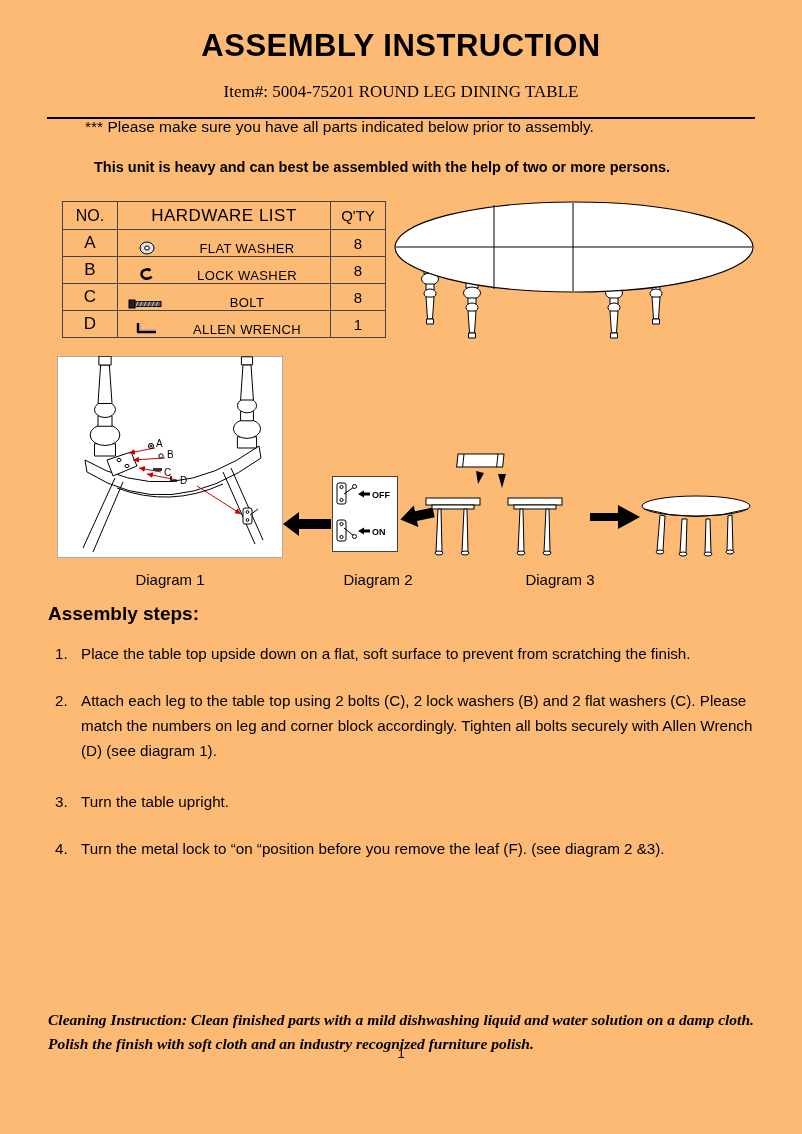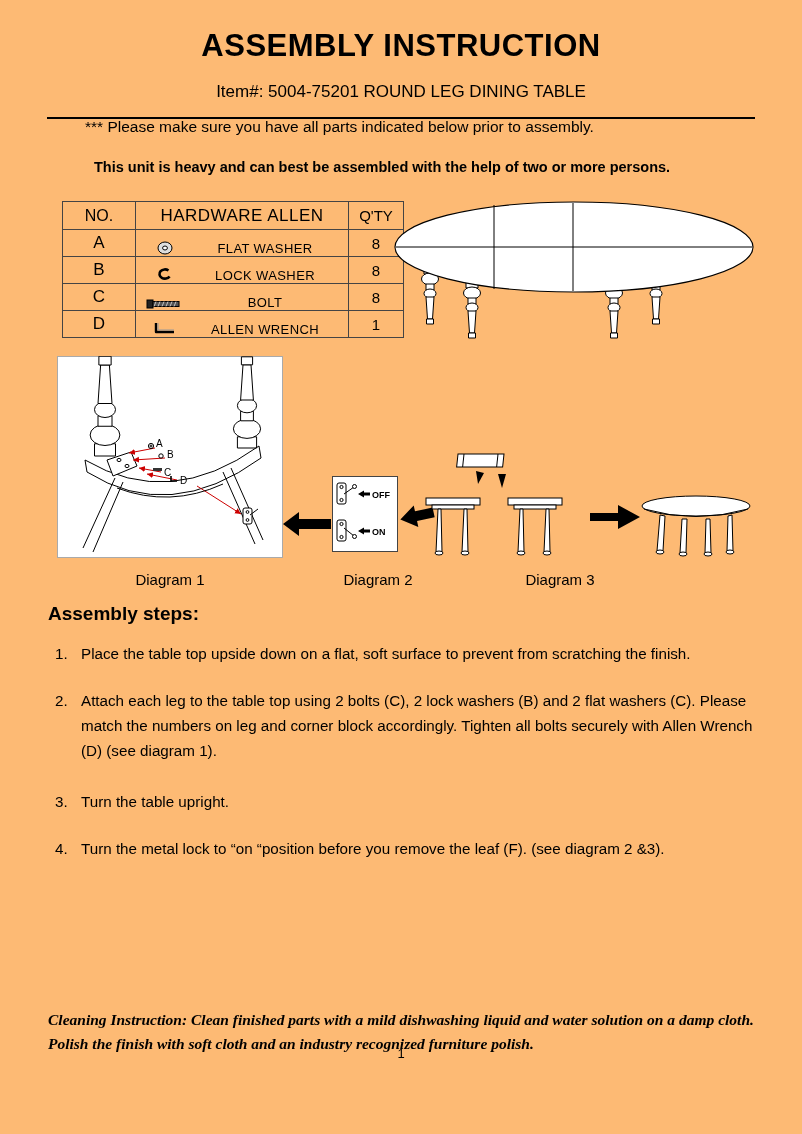--- a/index.html
+++ b/index.html
@@ -8,31 +8,31 @@
     position:relative; width:802px; height:1134px; margin:0 auto;
     background:#fdba74; color:#000; overflow:hidden;
     font-family:"Liberation Sans", sans-serif;
   }
   .title {
     position:absolute; top:28px; left:0; width:100%;
     text-align:center; font-size:31px; font-weight:700; letter-spacing:.5px;
   }
   .subtitle {
     position:absolute; top:82px; left:0; width:100%;
-    text-align:center; font-size:17px;
+    text-align:center; font-size:17px;font-family:Liberation Serif, serif;
   }
   .rule { position:absolute; top:117px; left:47px; width:708px; border-top:2px solid #000; }
   .notice1 { position:absolute; top:118px; left:85px; font-size:15.5px; }
   .notice2 { position:absolute; top:159px; left:94px; font-size:14.5px; font-weight:700; }
 
   
   table.hw { position:absolute; left:62px; top:201px; border-collapse:collapse; }
   table.hw th, table.hw td { border:1px solid #444; padding:0; }
   .hw th { font-weight:400; height:28px; }
-  .hw .h-no { width:73px; font-size:16px; }
+  .hw .h-no { width:55px; font-size:16px; }
   .hw .h-list { width:213px; font-size:17px; letter-spacing:.5px; }
   .hw .h-qty { width:55px; font-size:15px; }
   .hw td { height:27px; text-align:center; }
   .hw .c-no { font-size:17px; }
   .hw .c-qty { font-size:15px; }
   .hw-mid { display:flex; align-items:flex-end; height:100%; }
   .hw-icon { width:58px; display:flex; justify-content:center; align-items:center; }
   .hw-name { flex:1; text-align:center; font-size:13px; letter-spacing:.4px; padding-right:12px; }
 
   .table-illus { position:absolute; left:390px; top:197px; }
@@ -87,21 +87,21 @@
   <div class="subtitle">Item#: 5004-75201 ROUND LEG DINING TABLE</div>
   <div class="rule"></div>
 
   <div class="notice1">*** Please make sure you have all parts indicated below prior to assembly.</div>
   <div class="notice2">This unit is heavy and can best be assembled with the help of two or more persons.</div>
 
   <table class="hw">
     <thead>
       <tr>
         <th class="h-no">NO.</th>
-        <th class="h-list">HARDWARE ALLEN</th>
+        <th class="h-list">HARDWARE LIST</th>
         <th class="h-qty">Q'TY</th>
       </tr>
     </thead>
     <tbody>
       <tr>
         <td class="c-no">A</td>
         <td>
             <div class="hw-mid">
           <span class="hw-icon">
             <svg width="20" height="16" viewBox="0 0 20 16">

